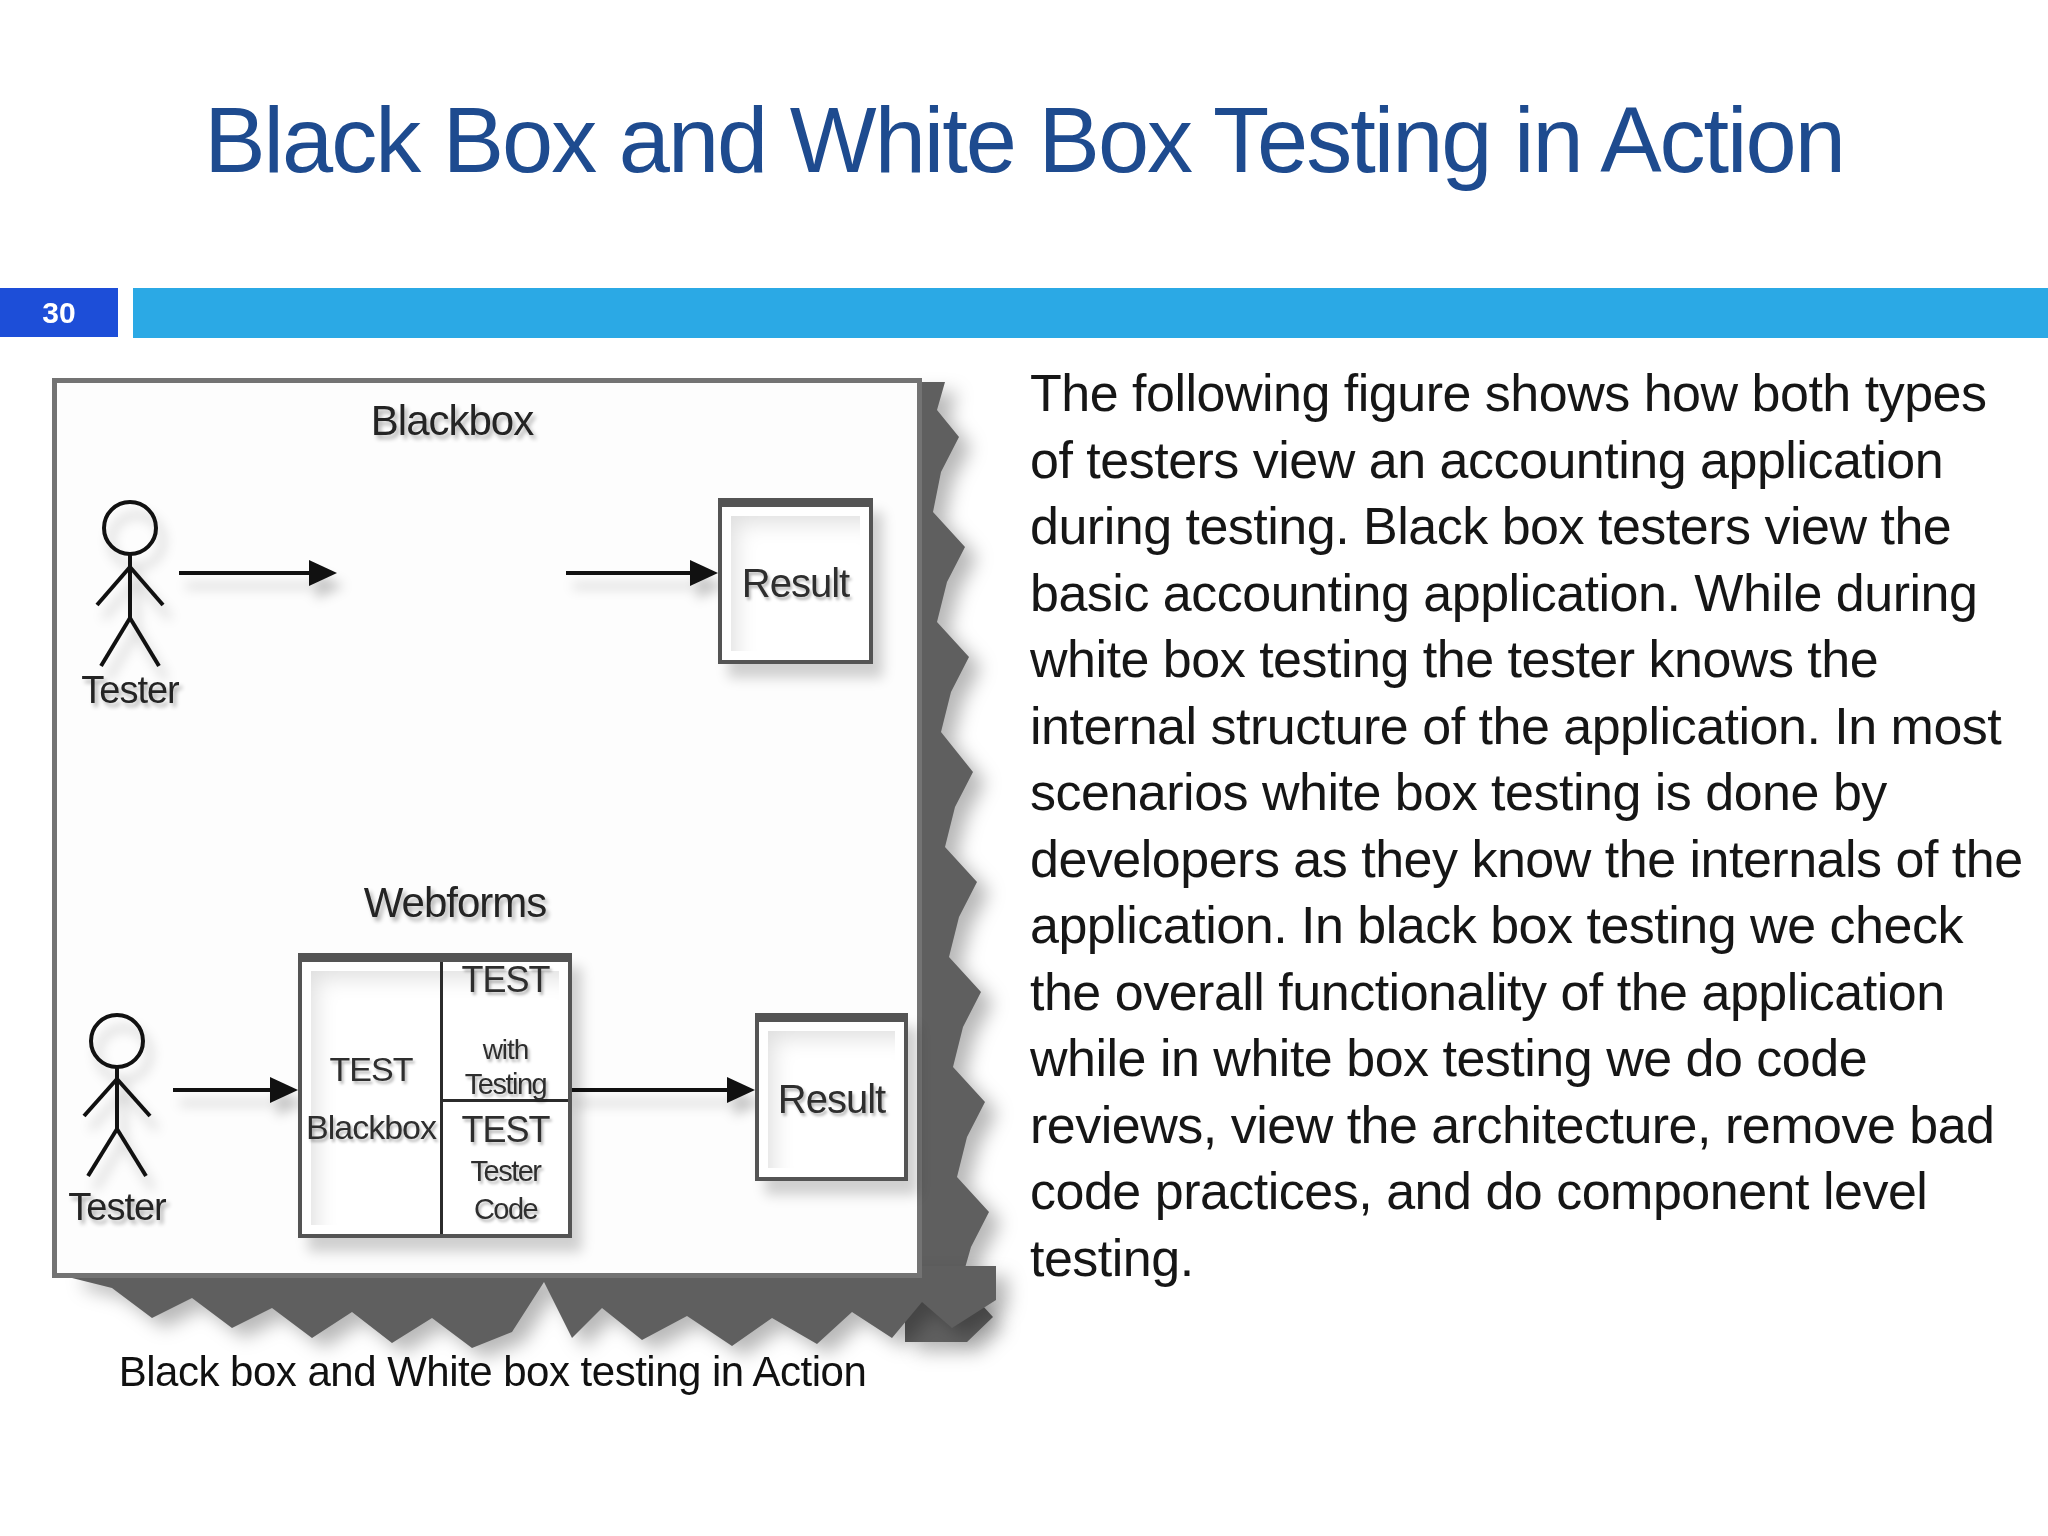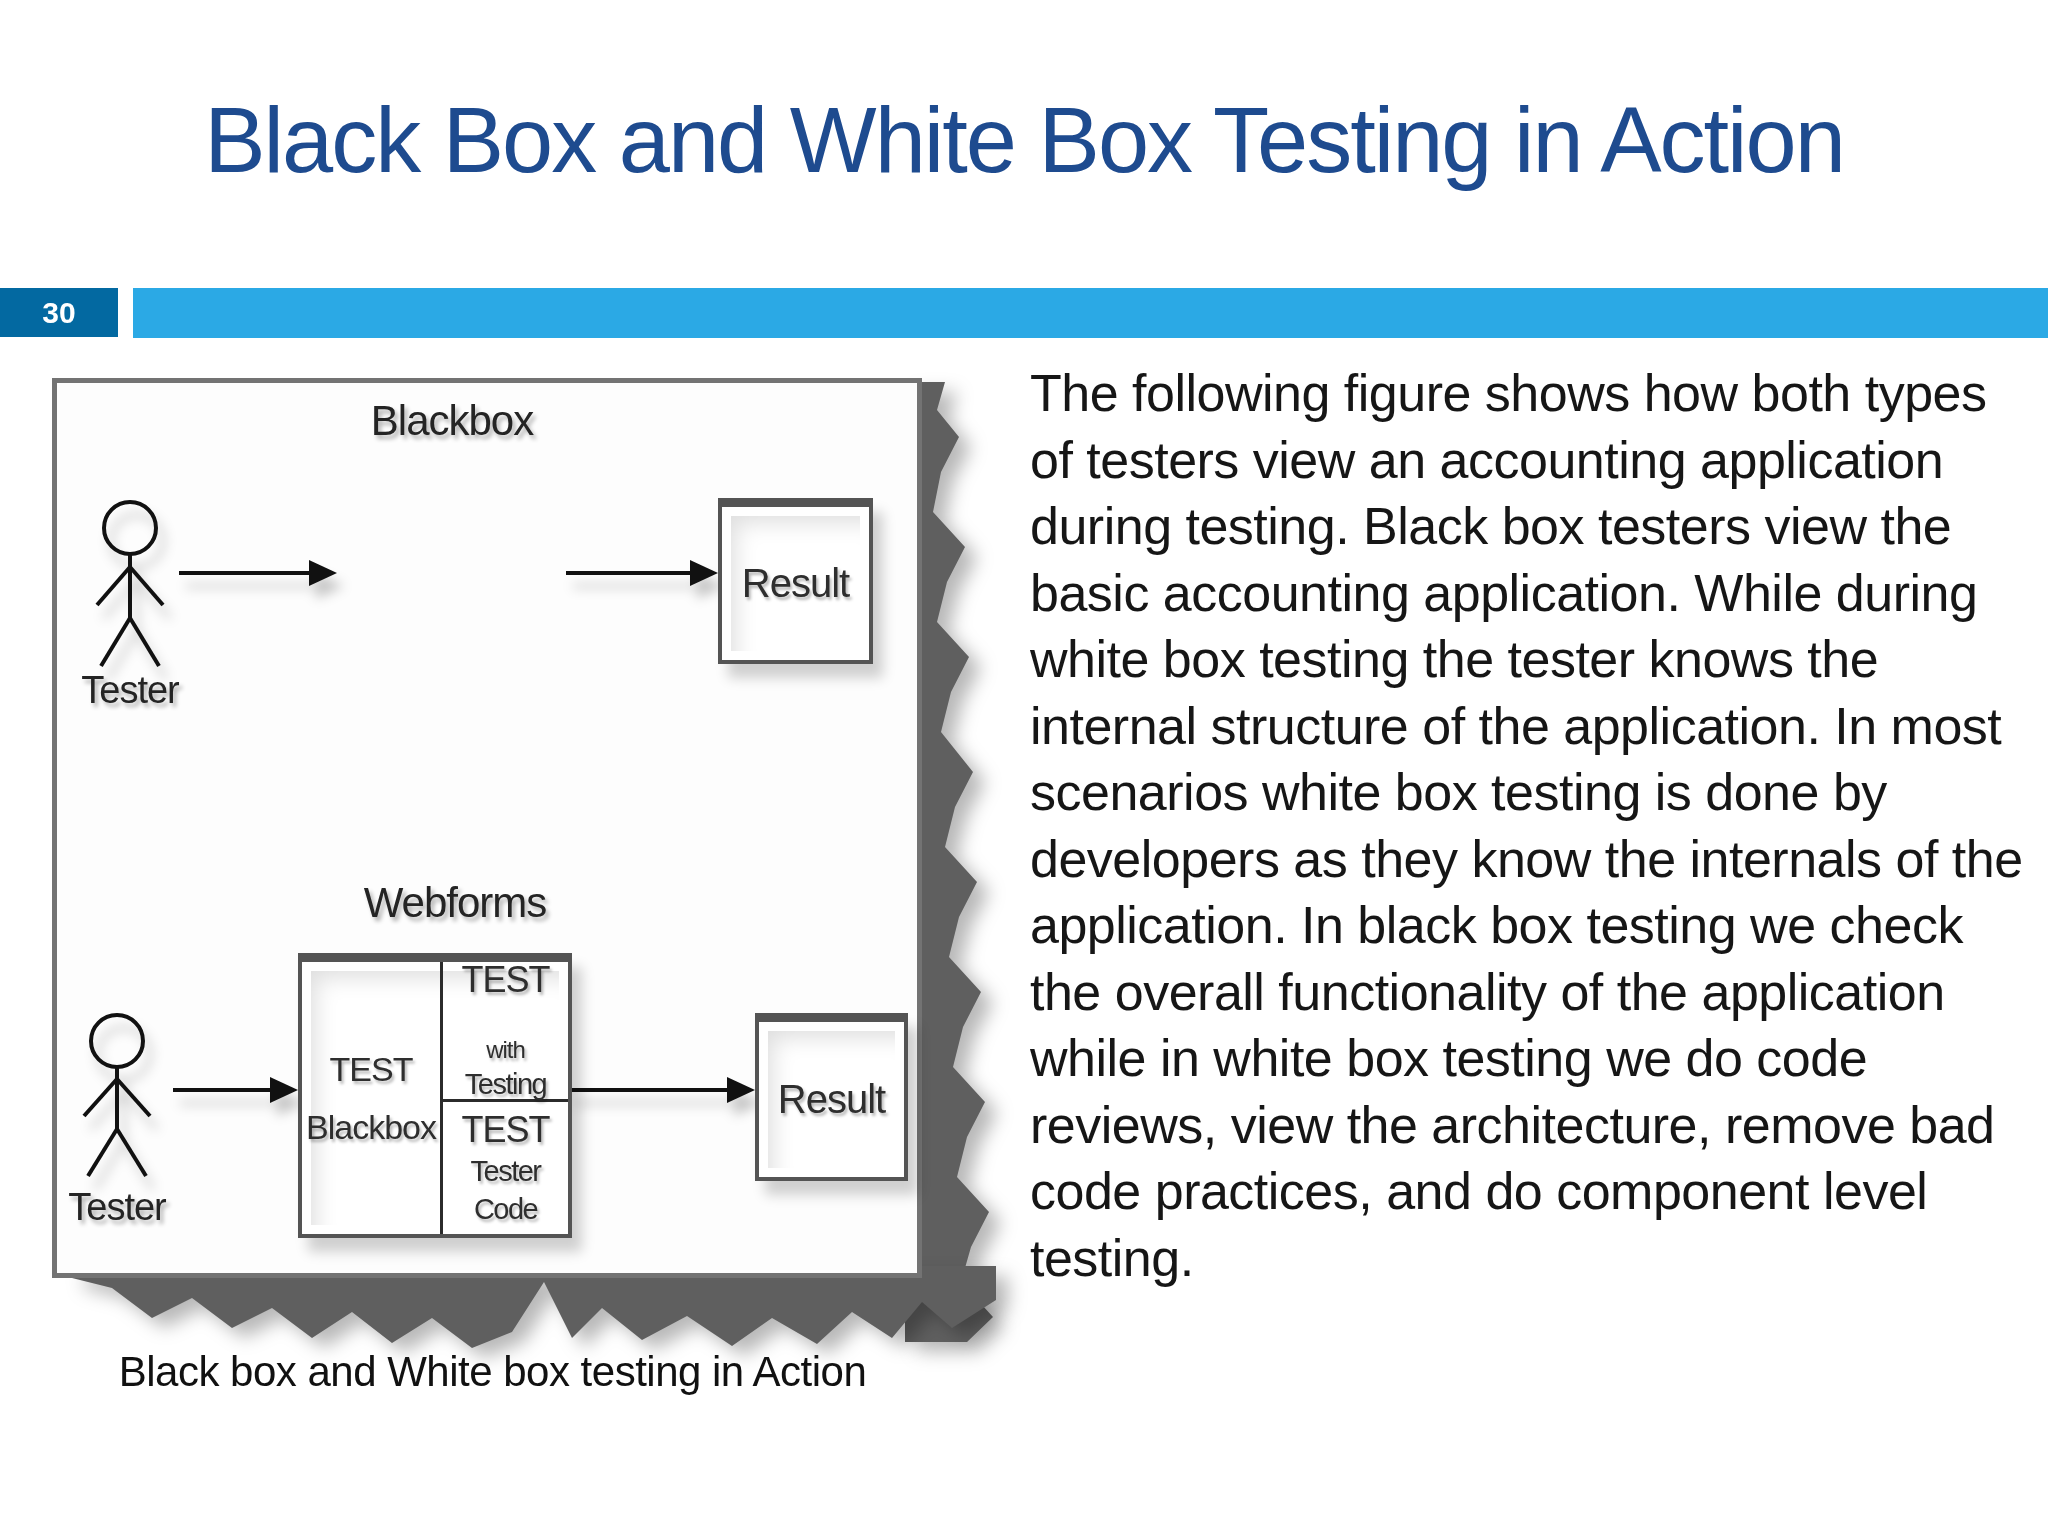--- a/index.html
+++ b/index.html
@@ -11,21 +11,21 @@
   .slide{position:absolute;inset:0;}
 
   
   .title{
     position:absolute;left:0;top:78px;width:2048px;margin:0;
     text-align:center;font-size:92px;font-weight:400;letter-spacing:-2px;
     color:#1E4B8F;line-height:1.35;
   }
   .page-badge{
     position:absolute;left:0;top:288px;width:118px;height:49px;
-    background:#0369a1;color:#ffffff;font-size:30px;font-weight:700;
+    background:#1d4ed8;color:#ffffff;font-size:30px;font-weight:700;
     display:flex;align-items:center;justify-content:center;
   }
   .accent-bar{
     position:absolute;left:133px;top:288px;width:1915px;height:50px;
     background:#2BA9E5;
   }
 
   
   .figure{position:absolute;left:0;top:0;}
   .shadow-right,.shadow-bottom{position:absolute;filter:drop-shadow(12px 10px 9px rgba(0,0,0,0.28));}
@@ -62,21 +62,21 @@
   .compound{left:241px;top:570px;width:266px;height:272px;padding:0;align-items:stretch;justify-content:flex-start;}
   .cell-left{
     width:52.5%;border-right:3px solid #2b2b2b;
     display:flex;flex-direction:column;align-items:center;justify-content:center;
     font-size:34px;line-height:58px;
   }
   .cell-right{width:47.5%;display:flex;flex-direction:column;}
   .cell-top{height:50.5%;border-bottom:3px solid #2b2b2b;display:flex;flex-direction:column;align-items:center;justify-content:center;}
   .cell-bot{height:49.5%;display:flex;flex-direction:column;align-items:center;justify-content:center;}
   .t-big{font-size:36px;line-height:44px;}
-  .t-small{font-size:24px;line-height:30px;margin-top:33px;}
+  .t-small{font-size:28px;line-height:30px;margin-top:33px;}
   .t-med{font-size:29px;line-height:38px;letter-spacing:-1.5px;}
 
   .caption{
     position:absolute;left:50px;top:1348px;width:885px;
     text-align:center;font-size:42px;color:#111111;letter-spacing:-0.5px;
   }
 
   
   .body-text{
     position:absolute;left:1030px;top:360px;width:1008px;

